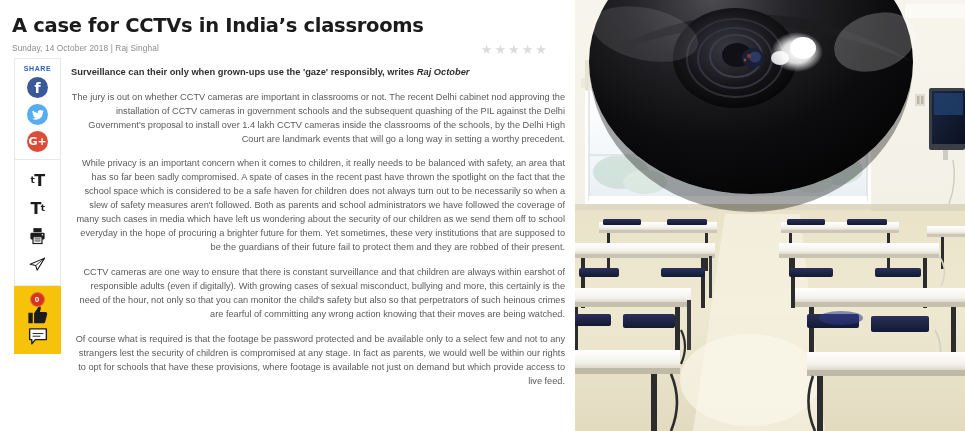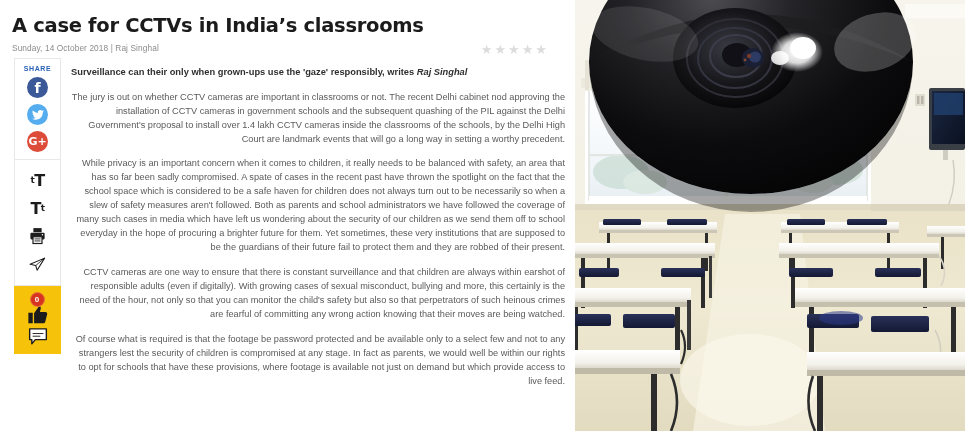--- a/index.html
+++ b/index.html
@@ -263,21 +263,21 @@
         <svg class="comment-glyph" width="20" height="17" viewBox="0 0 24 22">
           <path d="M1.2 1.2 H22.8 V15 H8.5 L4 20.5 V15 H1.2 Z" fill="#ffffff" stroke="#1c1c1c" stroke-width="1.8" stroke-linejoin="round"></path>
           <rect x="5" y="6.6" width="14" height="1.2" fill="#1c1c1c"></rect>
           <rect x="5" y="10" width="10" height="1.2" fill="#1c1c1c"></rect>
         </svg>
       </div>
     </div>
 
     <div class="body-col">
       <div class="standfirst">
-        <span>Surveillance can their only when grown-ups use the 'gaze' responsibly, writes </span><span class="author">Raj Singhal</span>
+        <span>Surveillance can their only when grown-ups use the 'gaze' responsibly, writes </span><span class="author">Raj October</span>
       </div>
       <p class="para">The jury is out on whether CCTV cameras are important in classrooms or not. The recent Delhi cabinet nod approving the installation of CCTV cameras in government schools and the subsequent quashing of the PIL against the Delhi Government's proposal to install over 1.4 lakh CCTV cameras inside the classrooms of the schools, by the Delhi High Court are landmark events that will go a long way in setting a worthy precedent.</p>
       <p class="para">While privacy is an important concern when it comes to children, it really needs to be balanced with safety, an area that has so far been sadly compromised. A spate of cases in the recent past have thrown the spotlight on the fact that the school space which is considered to be a safe haven for children does not always turn out to be necessarily so when a slew of safety measures aren't followed. Both as parents and school administrators we have followed the coverage of many such cases in media which have left us wondering about the security of our children as we send them off to school everyday in the hope of procuring a brighter future for them. Yet sometimes, these very institutions that are supposed to be the guardians of their future fail to protect them and they are robbed of their present.</p>
       <p class="para">CCTV cameras are one way to ensure that there is constant surveillance and that children are always within earshot of responsible adults (even if digitally). With growing cases of sexual misconduct, bullying and more, this certainly is the need of the hour, not only so that you can monitor the child's safety but also so that perpetrators of such heinous crimes are fearful of committing any wrong action knowing that their moves are being watched.</p>
       <p class="para">Of course what is required is that the footage be password protected and be available only to a select few and not to any strangers lest the security of children is compromised at any stage. In fact as parents, we would well be within our rights to opt for schools that have these provisions, where footage is available not just on demand but which provide access to live feed.</p>
     </div>
   </div>
 
   <div class="photo">
     <svg width="390" height="431" viewBox="0 0 390 431">

